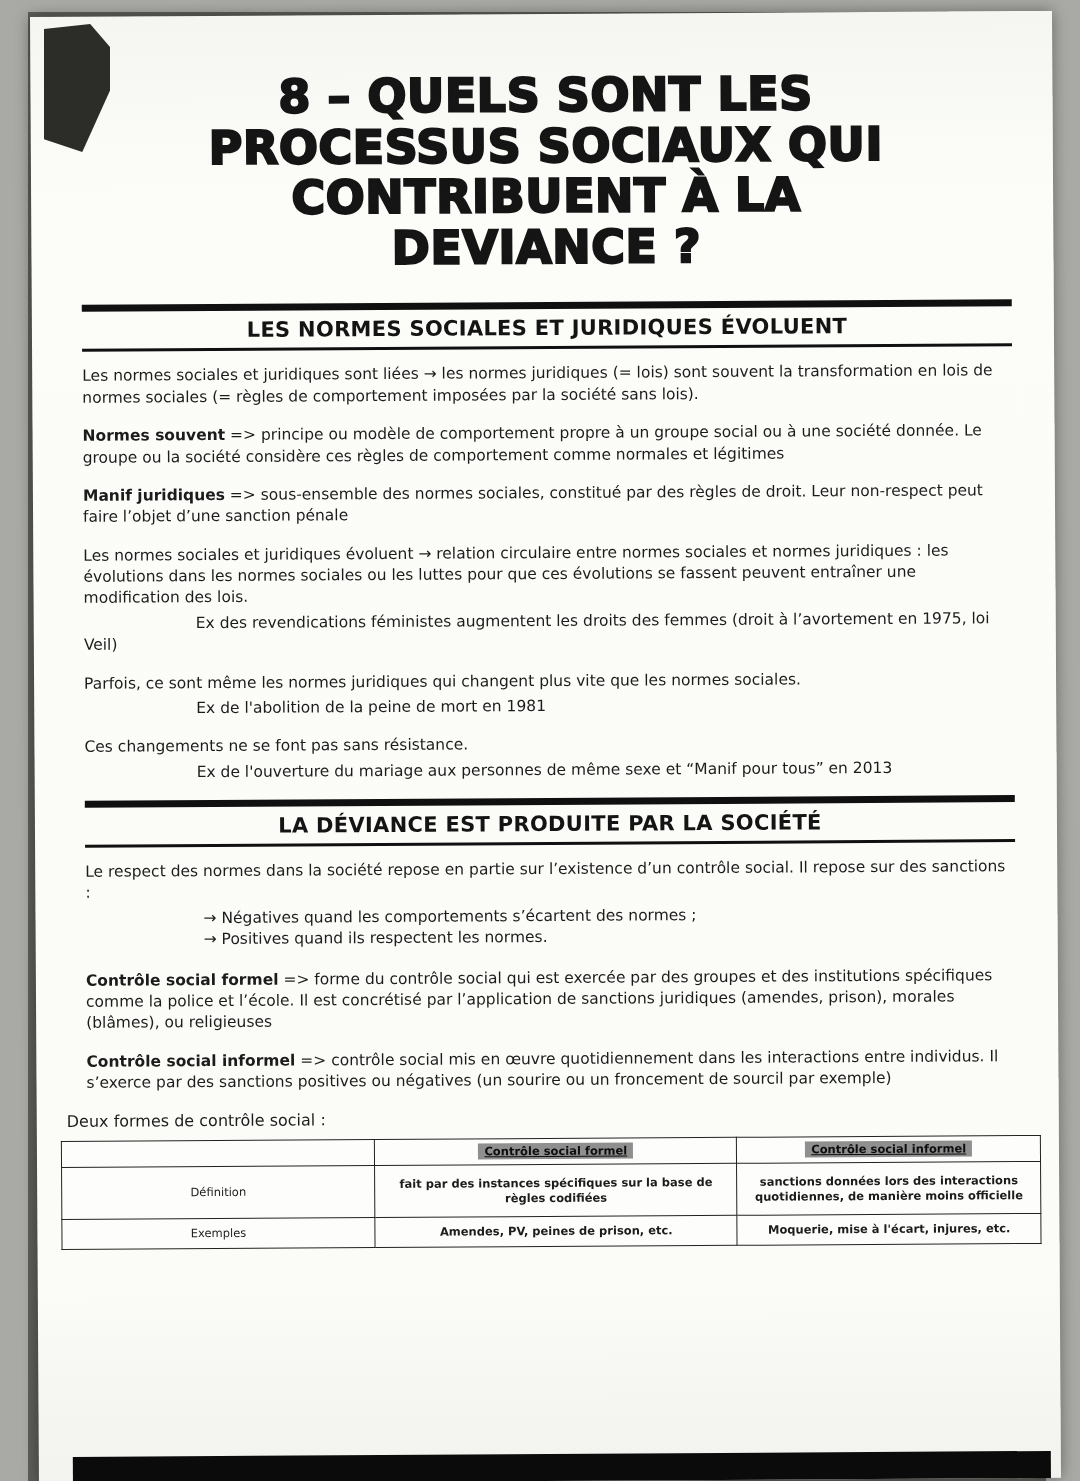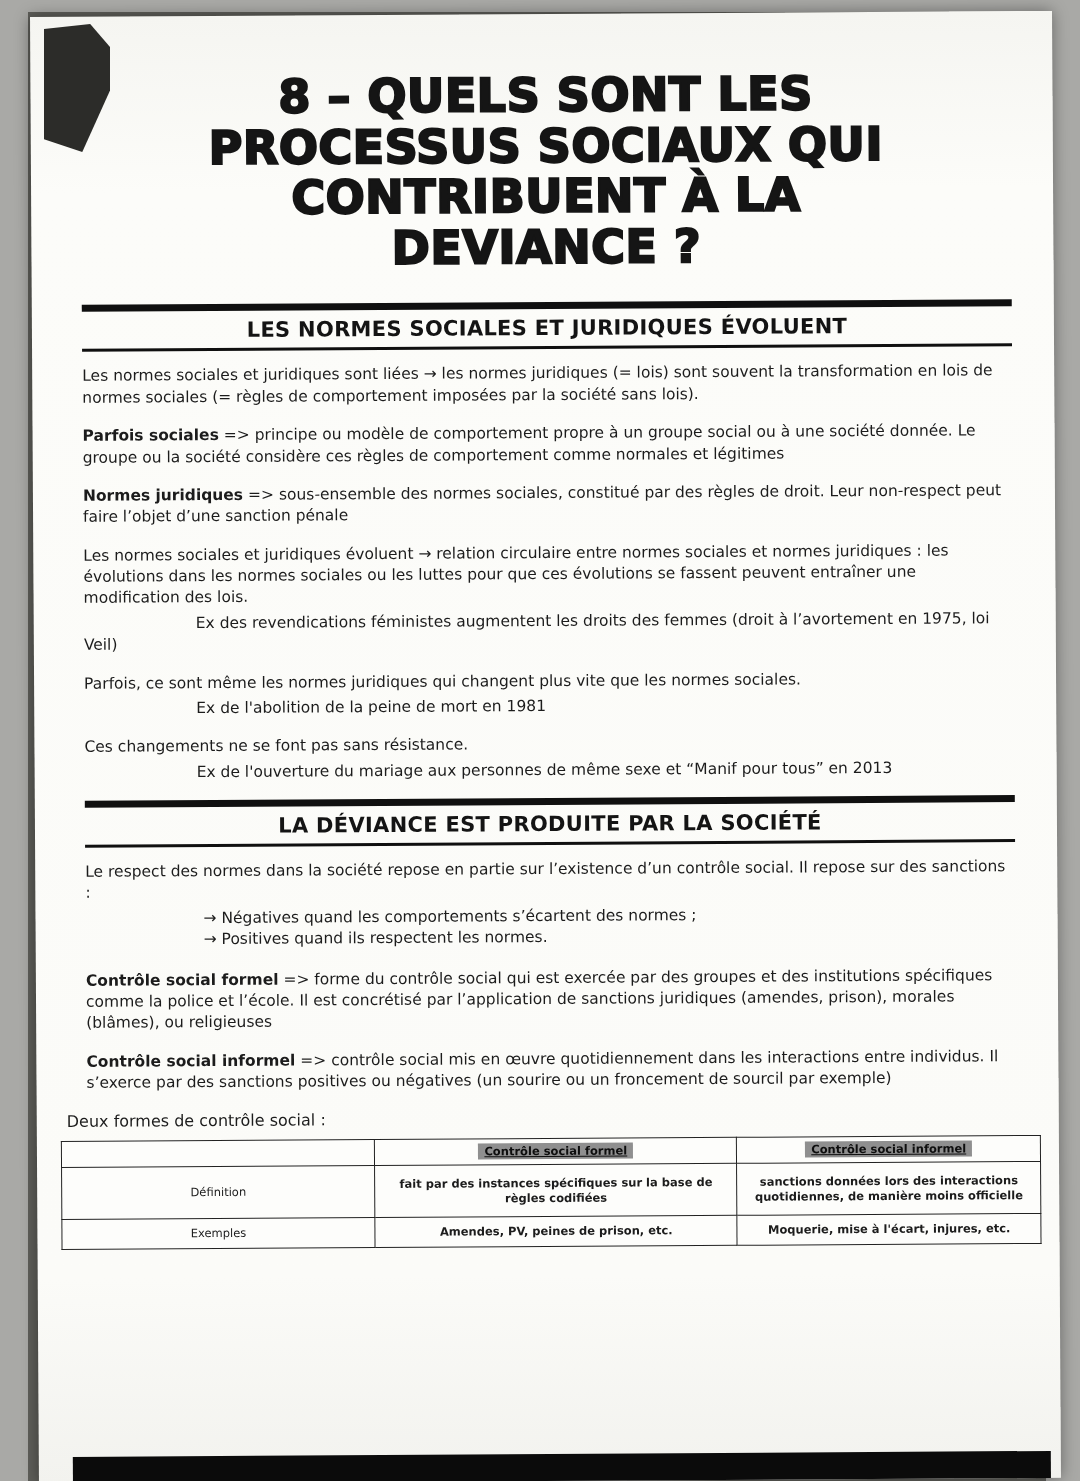--- a/index.html
+++ b/index.html
@@ -98,25 +98,25 @@
     <h2>LES NORMES SOCIALES ET JURIDIQUES ÉVOLUENT</h2>
     <div class="rule-thin"></div>
   </div>
 
   <div class="body-text">
     <p class="para">
       <span>Les normes sociales et juridiques sont liées → les normes juridiques (= lois) sont souvent la transformation en lois de normes sociales (= règles de comportement imposées par la société sans lois).</span>
     </p>
 
     <p class="para">
-      <b class="term">Parfois sociales</b><span> =&gt; </span><span>principe ou modèle de comportement propre à un groupe social ou à une société donnée. Le groupe ou la société considère ces règles de comportement comme normales et légitimes</span>
+      <b class="term">Normes souvent</b><span> =&gt; </span><span>principe ou modèle de comportement propre à un groupe social ou à une société donnée. Le groupe ou la société considère ces règles de comportement comme normales et légitimes</span>
     </p>
 
     <p class="para">
-      <b class="term">Normes juridiques</b><span> =&gt; </span><span>sous-ensemble des normes sociales, constitué par des règles de droit. Leur non-respect peut faire l’objet d’une sanction pénale</span>
+      <b class="term">Manif juridiques</b><span> =&gt; </span><span>sous-ensemble des normes sociales, constitué par des règles de droit. Leur non-respect peut faire l’objet d’une sanction pénale</span>
     </p>
 
     <p class="para tight">
       <span>Les normes sociales et juridiques évoluent → relation circulaire entre normes sociales et normes juridiques : les évolutions dans les normes sociales ou les luttes pour que ces évolutions se fassent peuvent entraîner une modification des lois.</span>
     </p>
     <div class="ex">Ex des revendications féministes augmentent les droits des femmes (droit à l’avortement en 1975, loi Veil)</div>
 
     <p class="para tight">
       <span>Parfois, ce sont même les normes juridiques qui changent plus vite que les normes sociales.</span>
     </p>

